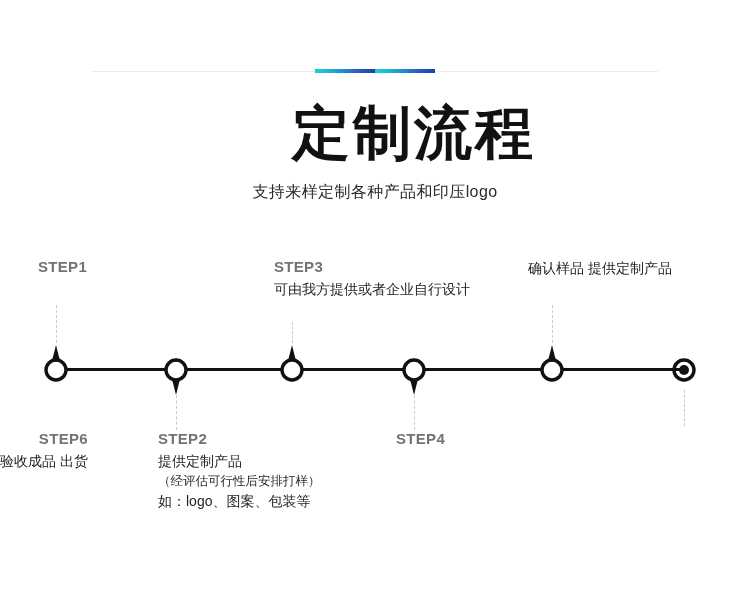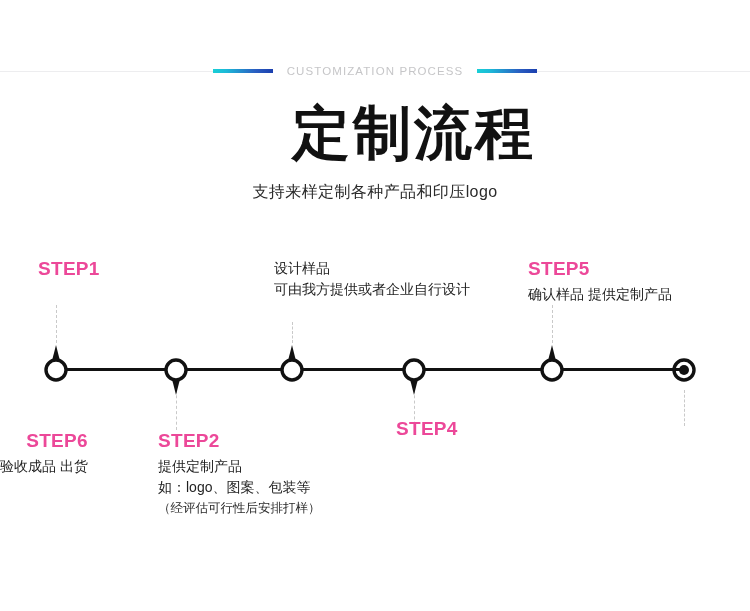--- a/index.html
+++ b/index.html
@@ -119,44 +119,43 @@
     z-index: 1;
   }
 
   
   .step {
     position: absolute;
     z-index: 2;
   }
   .step-title {
     font-weight: bold;
-    font-size: 19px;
+    font-size: 15px;
     letter-spacing: 0.3px;
-    color: #ec4899;
+    color: #737373;
     margin-bottom: 4px;
   }
   .step-line {
     font-size: 14px;
     line-height: 1.52;
     color: #1f1f1f;
     white-space: nowrap;
   }
   .step-line.small {
     font-size: 12.5px;
     color: #2a2a2a;
   }
   .step.align-right { text-align: right; }
 </style>
 </head>
 <body>
 
 <div class="eyebrow">
   <div class="eyebrow-rule left"></div>
   <div class="eyebrow-bar left"></div>
-  <div class="eyebrow-text">CUSTOMIZATION PROCESS</div>
   <div class="eyebrow-bar right"></div>
   <div class="eyebrow-rule right"></div>
 </div>
 
 <div class="main-title">定制流程</div>
 <div class="subtitle">支持来样定制各种产品和印压logo</div>
 
 <div class="timeline">
   <div class="axis-line"></div>
   <div id="timeline-nodes">
@@ -169,47 +168,46 @@
         <div class="step-title">STEP1</div>
       </div>
       <div class="marker" style="left:176px; top:105px; height:42px;"><span><svg width="30" height="42" viewBox="0 0 30 42">
             <path d="M10.2 21 L15 40 L19.8 21 Z" fill="#111"></path>
             <circle cx="15" cy="15" r="10" fill="#fff" stroke="#111" stroke-width="3.4"></circle>
           </svg></span></div>
       <div class="leader" style="left:176px; top:140px; height:40px;"></div>
       <div class="step" style="left:158px; top:180px;">
         <div class="step-title">STEP2</div>
         <div class="step-line">提供定制产品</div>
+        <div class="step-line small">（经评估可行性后安排打样）</div>
         <div class="step-line">如：logo、图案、包装等</div>
-        <div class="step-line small">（经评估可行性后安排打样）</div>
       </div>
       <div class="marker" style="left:292px; top:93px; height:42px;"><span><svg width="30" height="42" viewBox="0 0 30 42">
             <path d="M10.2 21 L15 2 L19.8 21 Z" fill="#111"></path>
             <circle cx="15" cy="27" r="10" fill="#fff" stroke="#111" stroke-width="3.4"></circle>
           </svg></span></div>
       <div class="leader" style="left:292px; top:72px; height:21px;"></div>
       <div class="step" style="left: 274px; bottom: auto; top: 8px;">
-        <div class="step-line">设计样品</div>
+        <div class="step-title">STEP3</div>
         <div class="step-line">可由我方提供或者企业自行设计</div>
       </div>
       <div class="marker" style="left:414px; top:105px; height:42px;"><span><svg width="30" height="42" viewBox="0 0 30 42">
             <path d="M10.2 21 L15 40 L19.8 21 Z" fill="#111"></path>
             <circle cx="15" cy="15" r="10" fill="#fff" stroke="#111" stroke-width="3.4"></circle>
           </svg></span></div>
       <div class="leader" style="left:414px; top:140px; height:40px;"></div>
-      <div class="step" style="left:396px; top:168px;">
+      <div class="step" style="left:396px; top:180px;">
         <div class="step-title">STEP4</div>
       </div>
       <div class="marker" style="left:552px; top:93px; height:42px;"><span><svg width="30" height="42" viewBox="0 0 30 42">
             <path d="M10.2 21 L15 2 L19.8 21 Z" fill="#111"></path>
             <circle cx="15" cy="27" r="10" fill="#fff" stroke="#111" stroke-width="3.4"></circle>
           </svg></span></div>
       <div class="leader" style="left:552px; top:55px; height:38px;"></div>
       <div class="step" style="left: 528px; bottom: auto; top: 8px;">
-        <div class="step-title">STEP5</div>
         <div class="step-line">确认样品 提供定制产品</div>
       </div>
       <div class="marker" style="left:684px; top:105px; height:30px;"><span><svg width="30" height="30" viewBox="0 0 30 30">
             <circle cx="15" cy="15" r="10" fill="none" stroke="#111" stroke-width="3.4"></circle>
             <circle cx="15" cy="15" r="5" fill="#111"></circle>
           </svg></span></div>
       <div class="leader" style="left:684px; top:140px; height:36px;"></div>
       <div class="step align-right" style="left:autoright:40px; top:180px;">
         <div class="step-title">STEP6</div>
         <div class="step-line">验收成品 出货</div>

